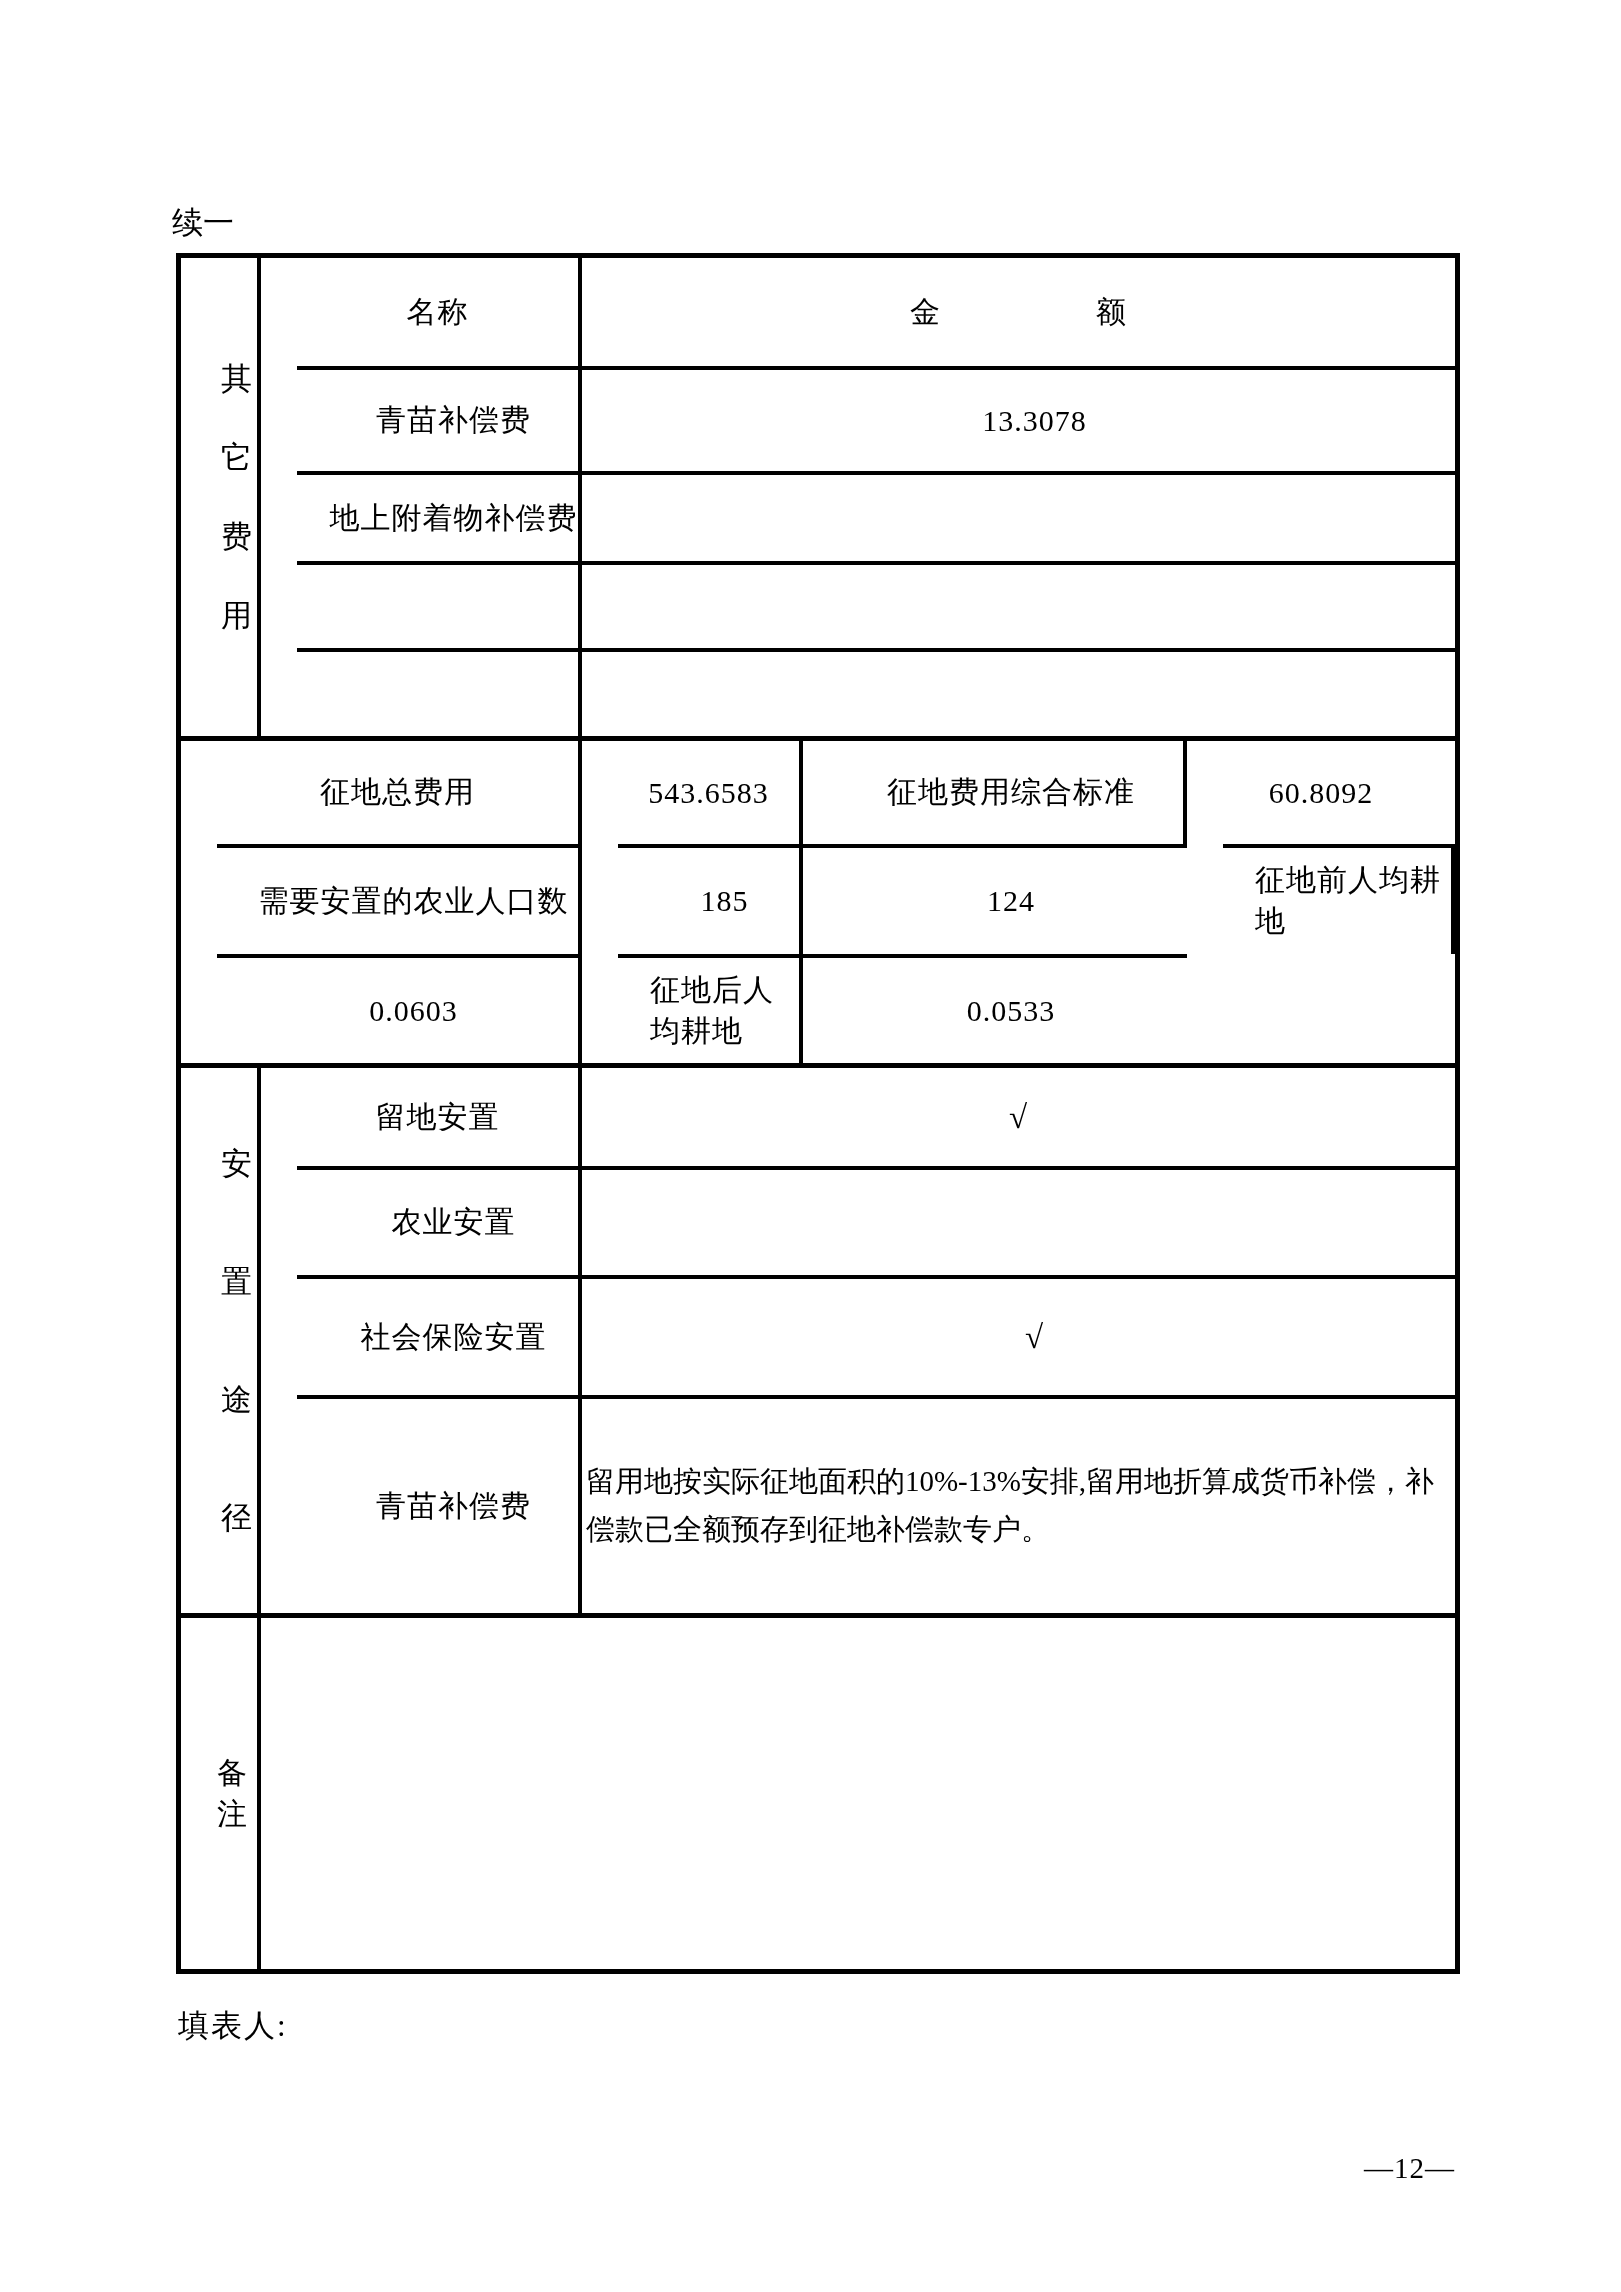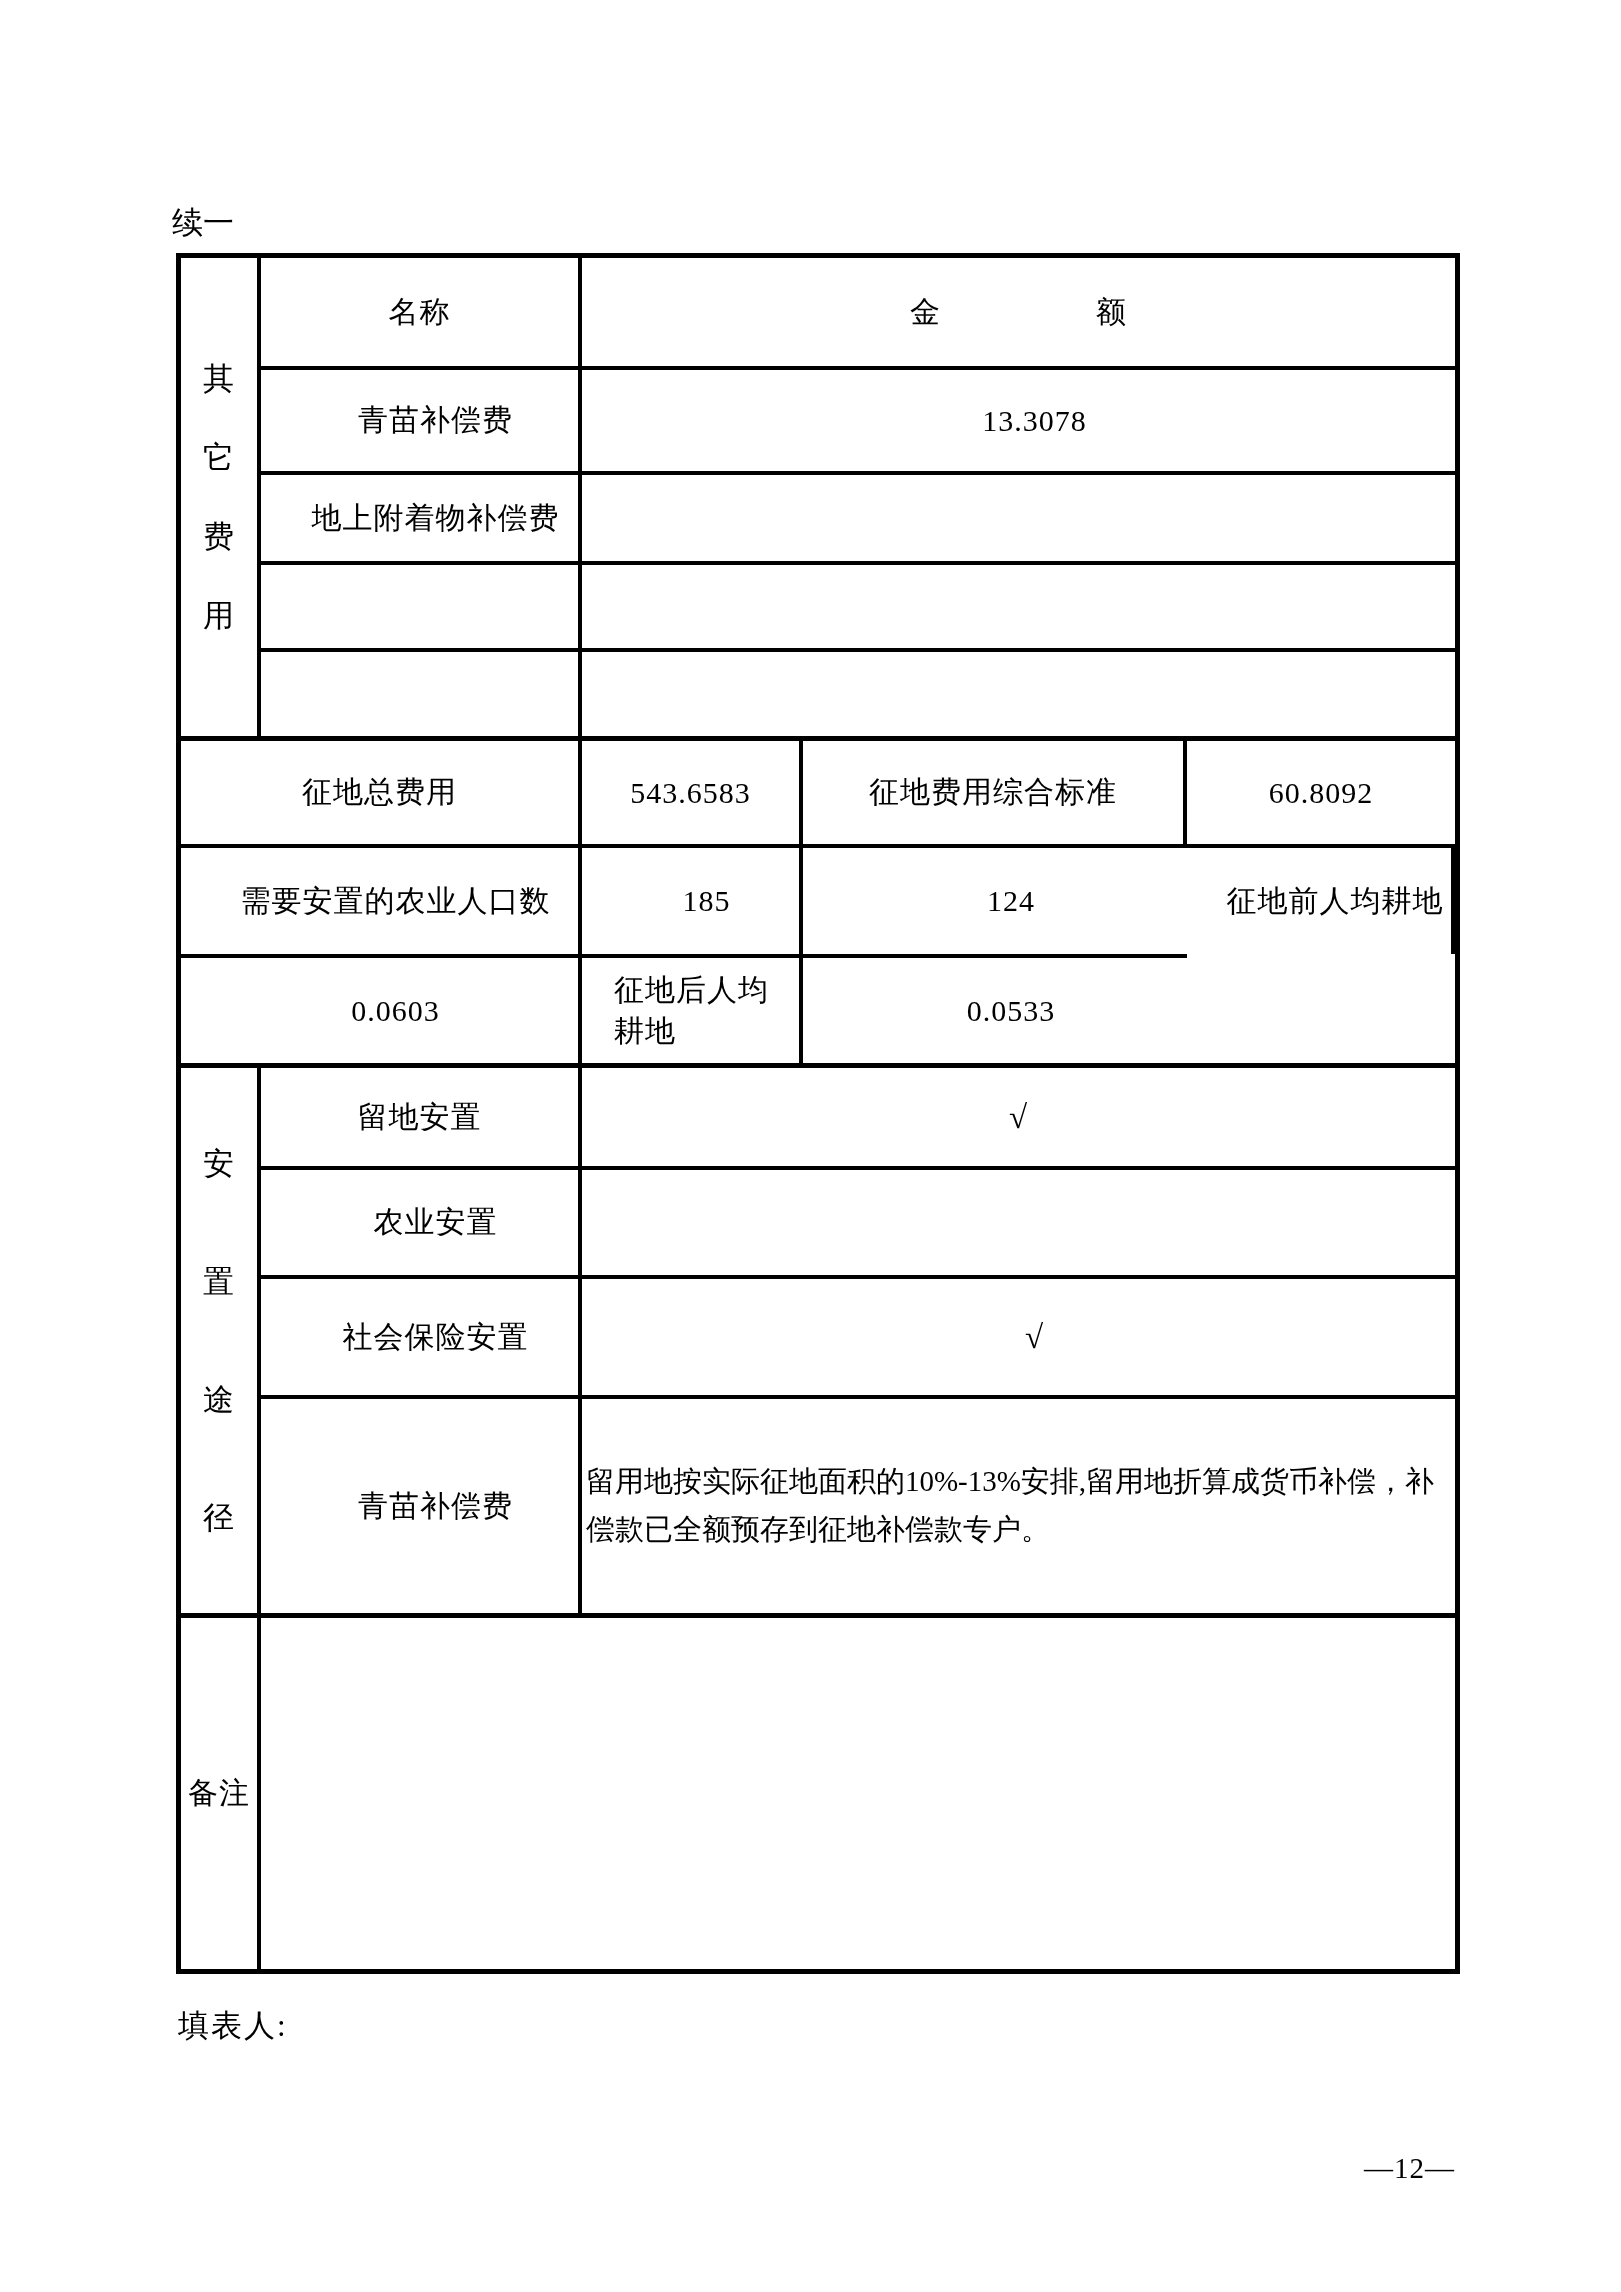--- a/index.html
+++ b/index.html
@@ -19,21 +19,21 @@
   }
   .sec { display:grid; }
   .sec + .sec { border-top:5.9px solid #000; }
 
   .sec-a { grid-template-columns:80px 321px 1fr; grid-template-rows:108px 105px 90px 87px 88px; }
   .sec-b { grid-template-columns:401px 221px 384px 1fr; grid-template-rows:103px 110px 109px; }
   .sec-c { grid-template-columns:80px 321px 1fr; grid-template-rows:98px 109px 120px 218px; }
   .sec-d { grid-template-columns:80px 1fr; grid-template-rows:351px; }
 
   .c { display:flex; align-items:center; justify-content:center; font-size:30px; letter-spacing:1px; }
-  .br { border-right:4.9px solid #000; }
+  .br { border-right:4.9px solid #000;margin-left:36px; }
   .bt { border-top:4.9px solid #000;padding-left:32px; }
 
   .vh { flex-direction:column; font-size:31px; }
   .vh-a { grid-column:1; grid-row:1/6; gap:37px; }
   .vh-c { grid-column:1; grid-row:1/5; gap:76px; }
 
   .num { font-size:30px; letter-spacing:1px; }
   .check { font-size:33px; }
 
   .para {

